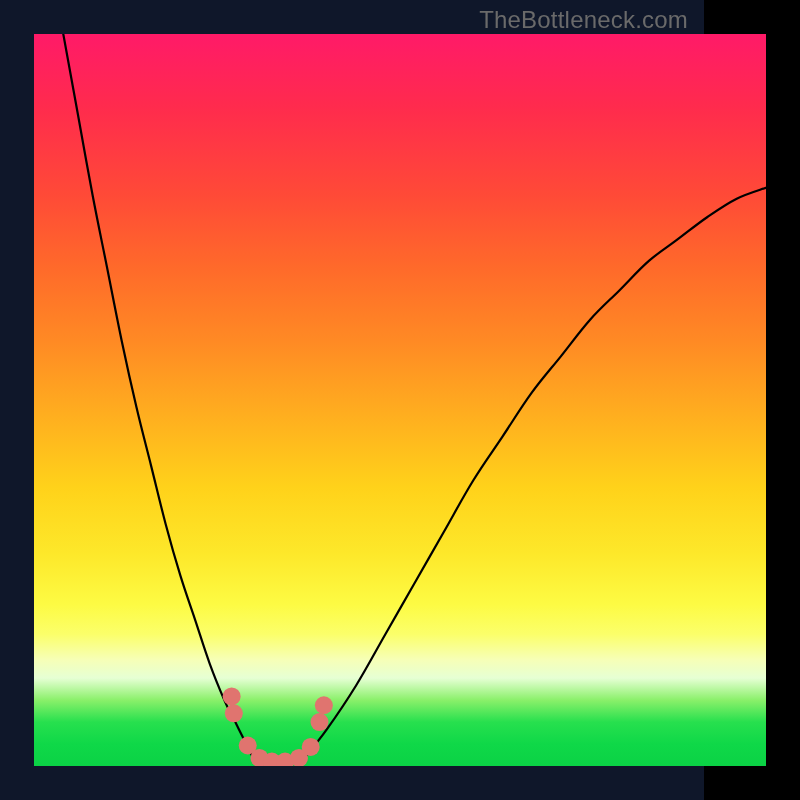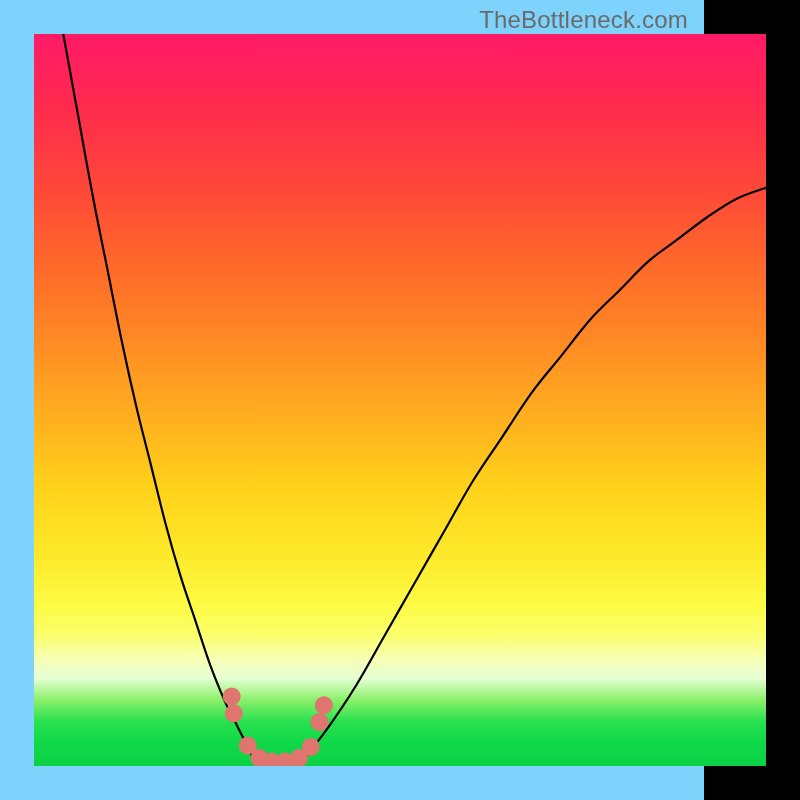--- a/index.html
+++ b/index.html
@@ -10,21 +10,21 @@
     background: #000;
     overflow: hidden;
     font-family: Arial, Helvetica, sans-serif;
   }
   .frame {
     position: absolute;
     left: 0;
     top: 0;
     width: 704px;
     height: 800px;
-    background: #7dd3fc;
+    background: #0f172a;
   }
   .plot-area {
     position: absolute;
     left: 34px;
     top: 34px;
     width: 732px;
     height: 732px;
     
     background: linear-gradient(
       to bottom,

